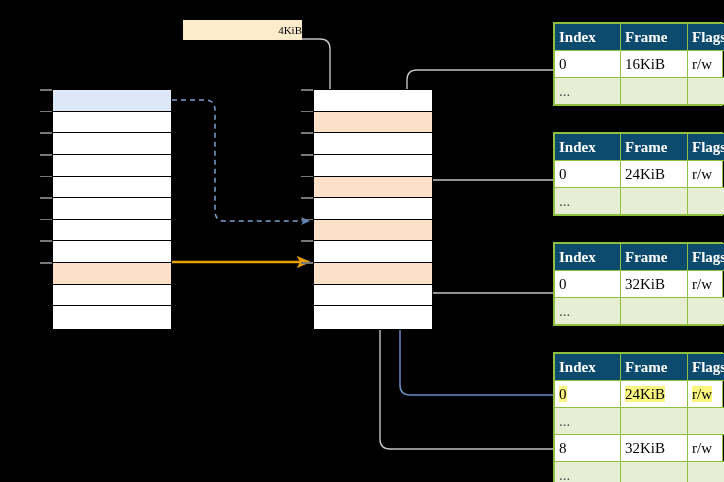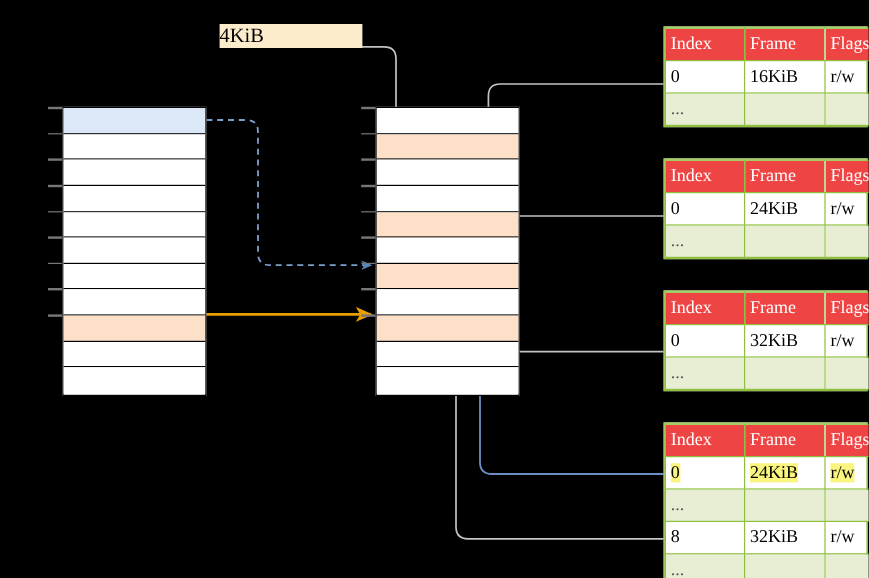--- a/index.html
+++ b/index.html
@@ -25,23 +25,23 @@
     width: 724px;
     height: 482px;
     pointer-events: none;
   }
 
   
   .size-box {
     position: absolute;
     background: #fdeccc;
     color: #000000;
-    font-size: 17px;
+    font-size: 11px;
     line-height: 20px;
-    text-align: left;
+    text-align: right;
     white-space: nowrap;
   }
 
   
   .col {
     position: absolute;
     border: 1.6px solid #000000;
     box-sizing: border-box;
     background: #ffffff;
     z-index: 3;
@@ -85,23 +85,23 @@
     padding: 0 4px;
     font-size: 15px;
     height: 26px;
     text-align: left;
     font-weight: normal;
     color: #000000;
     overflow: hidden;
     white-space: nowrap;
   }
   .ptable th {
-    background: #ef4444;
+    background: #0c4a6e;
     color: #ffffff;
-    font-weight: normal;
+    font-weight: bold;
   }
   .ptable td.dim {
     background: #e7eed3;
     color: #555555;
   }
   .ptable td .hl {
     background: #faf57f;
   }
   .col-index { width: 57px; }
   .col-frame { width: 58px; }

